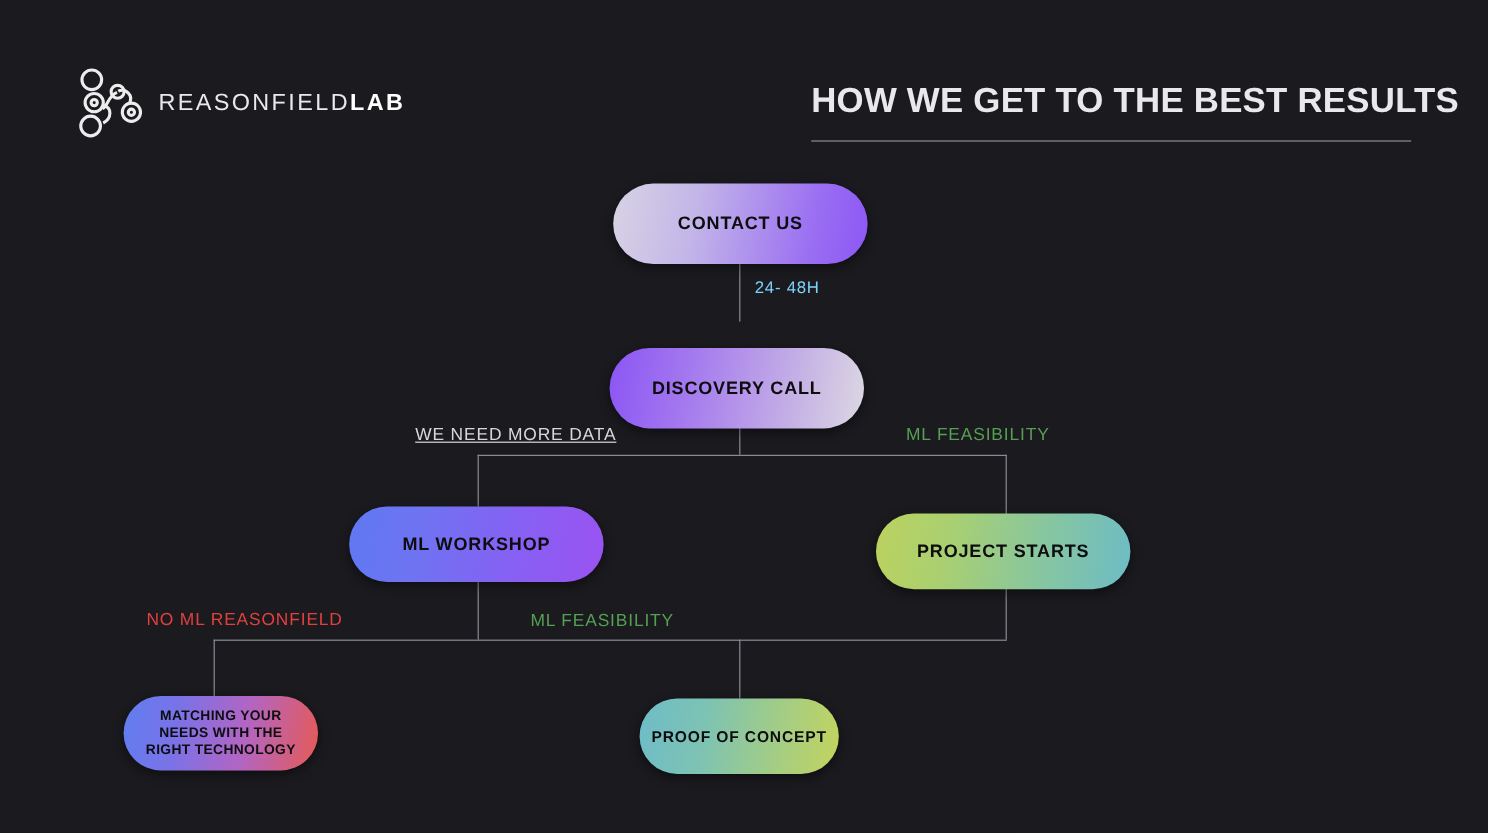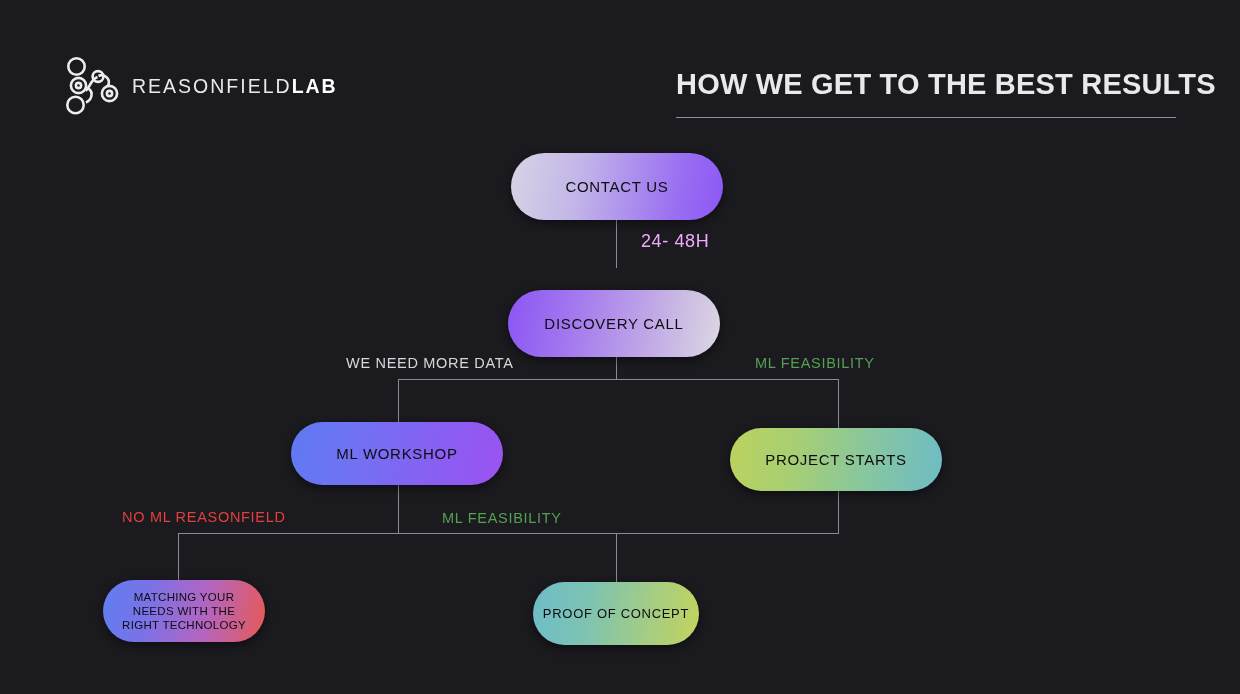--- a/index.html
+++ b/index.html
@@ -71,21 +71,21 @@
   
   .node {
     position:absolute;
     z-index:3;
     border-radius:999px;
     display:flex;
     align-items:center;
     justify-content:center;
     text-align:center;
     color:#0d0d10;
-    font-weight:400;
+    font-weight:700;
     letter-spacing:0.7px;
     box-shadow:0 3px 10px rgba(0,0,0,0.45);
   }
 
   #node-contact {
     left:511px; top:153px;
     width:212px; height:67px;
     font-size:15px;
     background:linear-gradient(100deg,#d8d3e4 0%,#c3b6e8 32%,#9a6ef2 78%,#8c57f5 100%);
   }
@@ -130,22 +130,22 @@
     z-index:2;
     font-size:14.5px;
     letter-spacing:0.7px;
     white-space:nowrap;
     font-weight:400;
   }
   .edge-label.neutral { color:#d8d8dc; }
   .edge-label.green   { color:#55a052; }
   .edge-label.red     { color:#e0403e; }
 
-  #lbl-24h       { left:629px; top:231px; font-size:18px; letter-spacing:0.6px; color:#f0abfc;margin-left:12px; }
-  #lbl-more-data { left:346px; top:355px; }
+  #lbl-24h       { left:629px; top:231px; font-size:14px; letter-spacing:0.6px; color:#7dd3fc; }
+  #lbl-more-data { left:346px; top:355px;text-decoration:underline; }
   #lbl-ml-feas-1 { left:755px; top:355px; }
   #lbl-no-ml     { left:122px; top:509px; }
   #lbl-ml-feas-2 { left:442px; top:510px; }
 </style>
 </head>
 <body>
 
 <div id="stage">
 
   <div id="brand">

